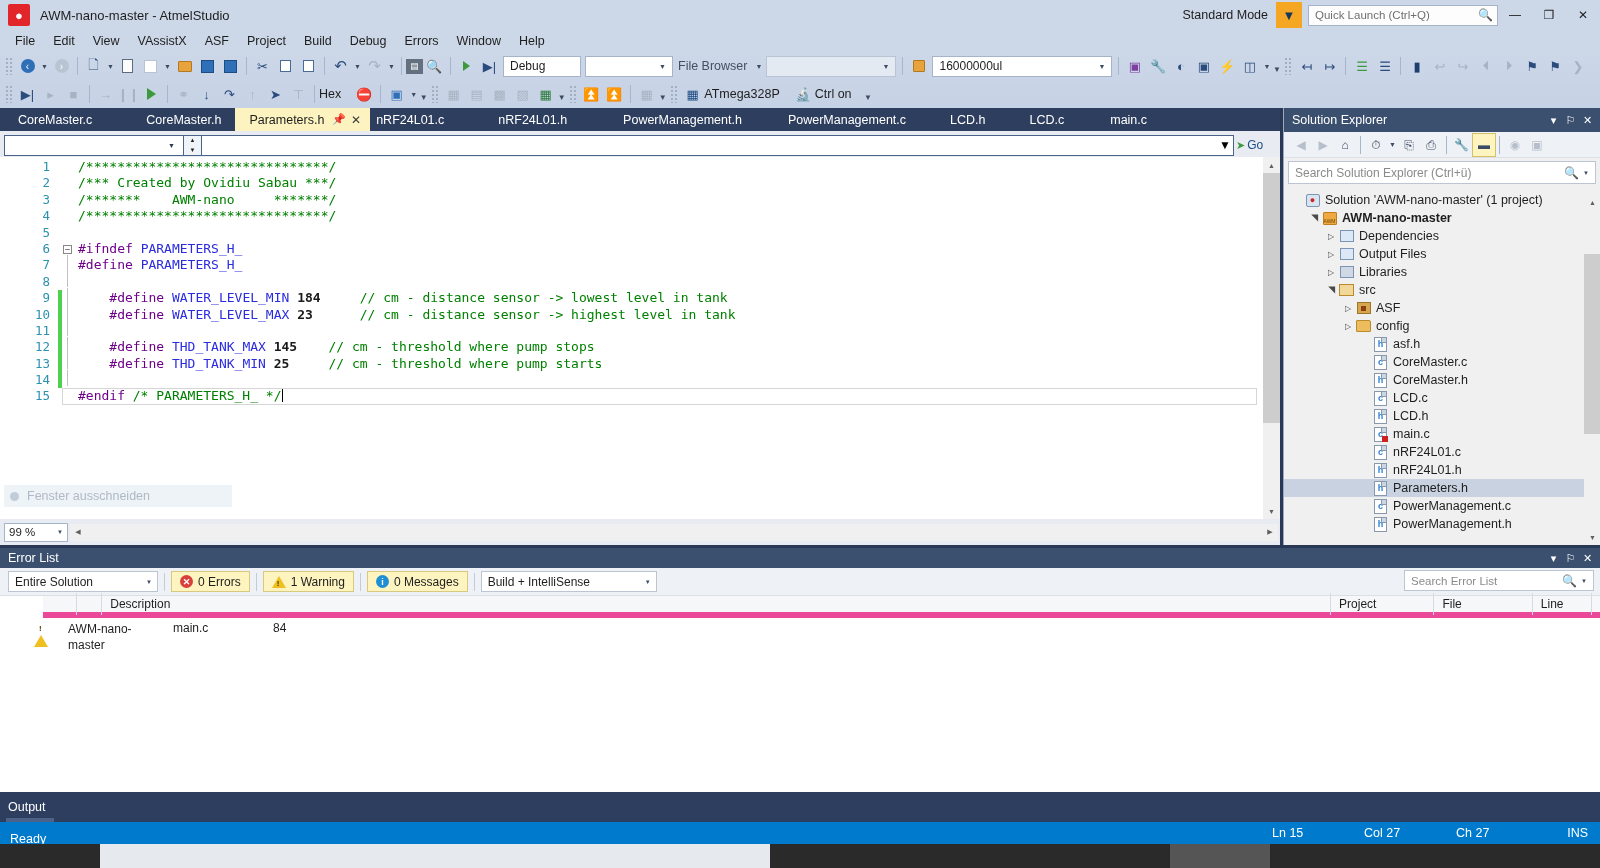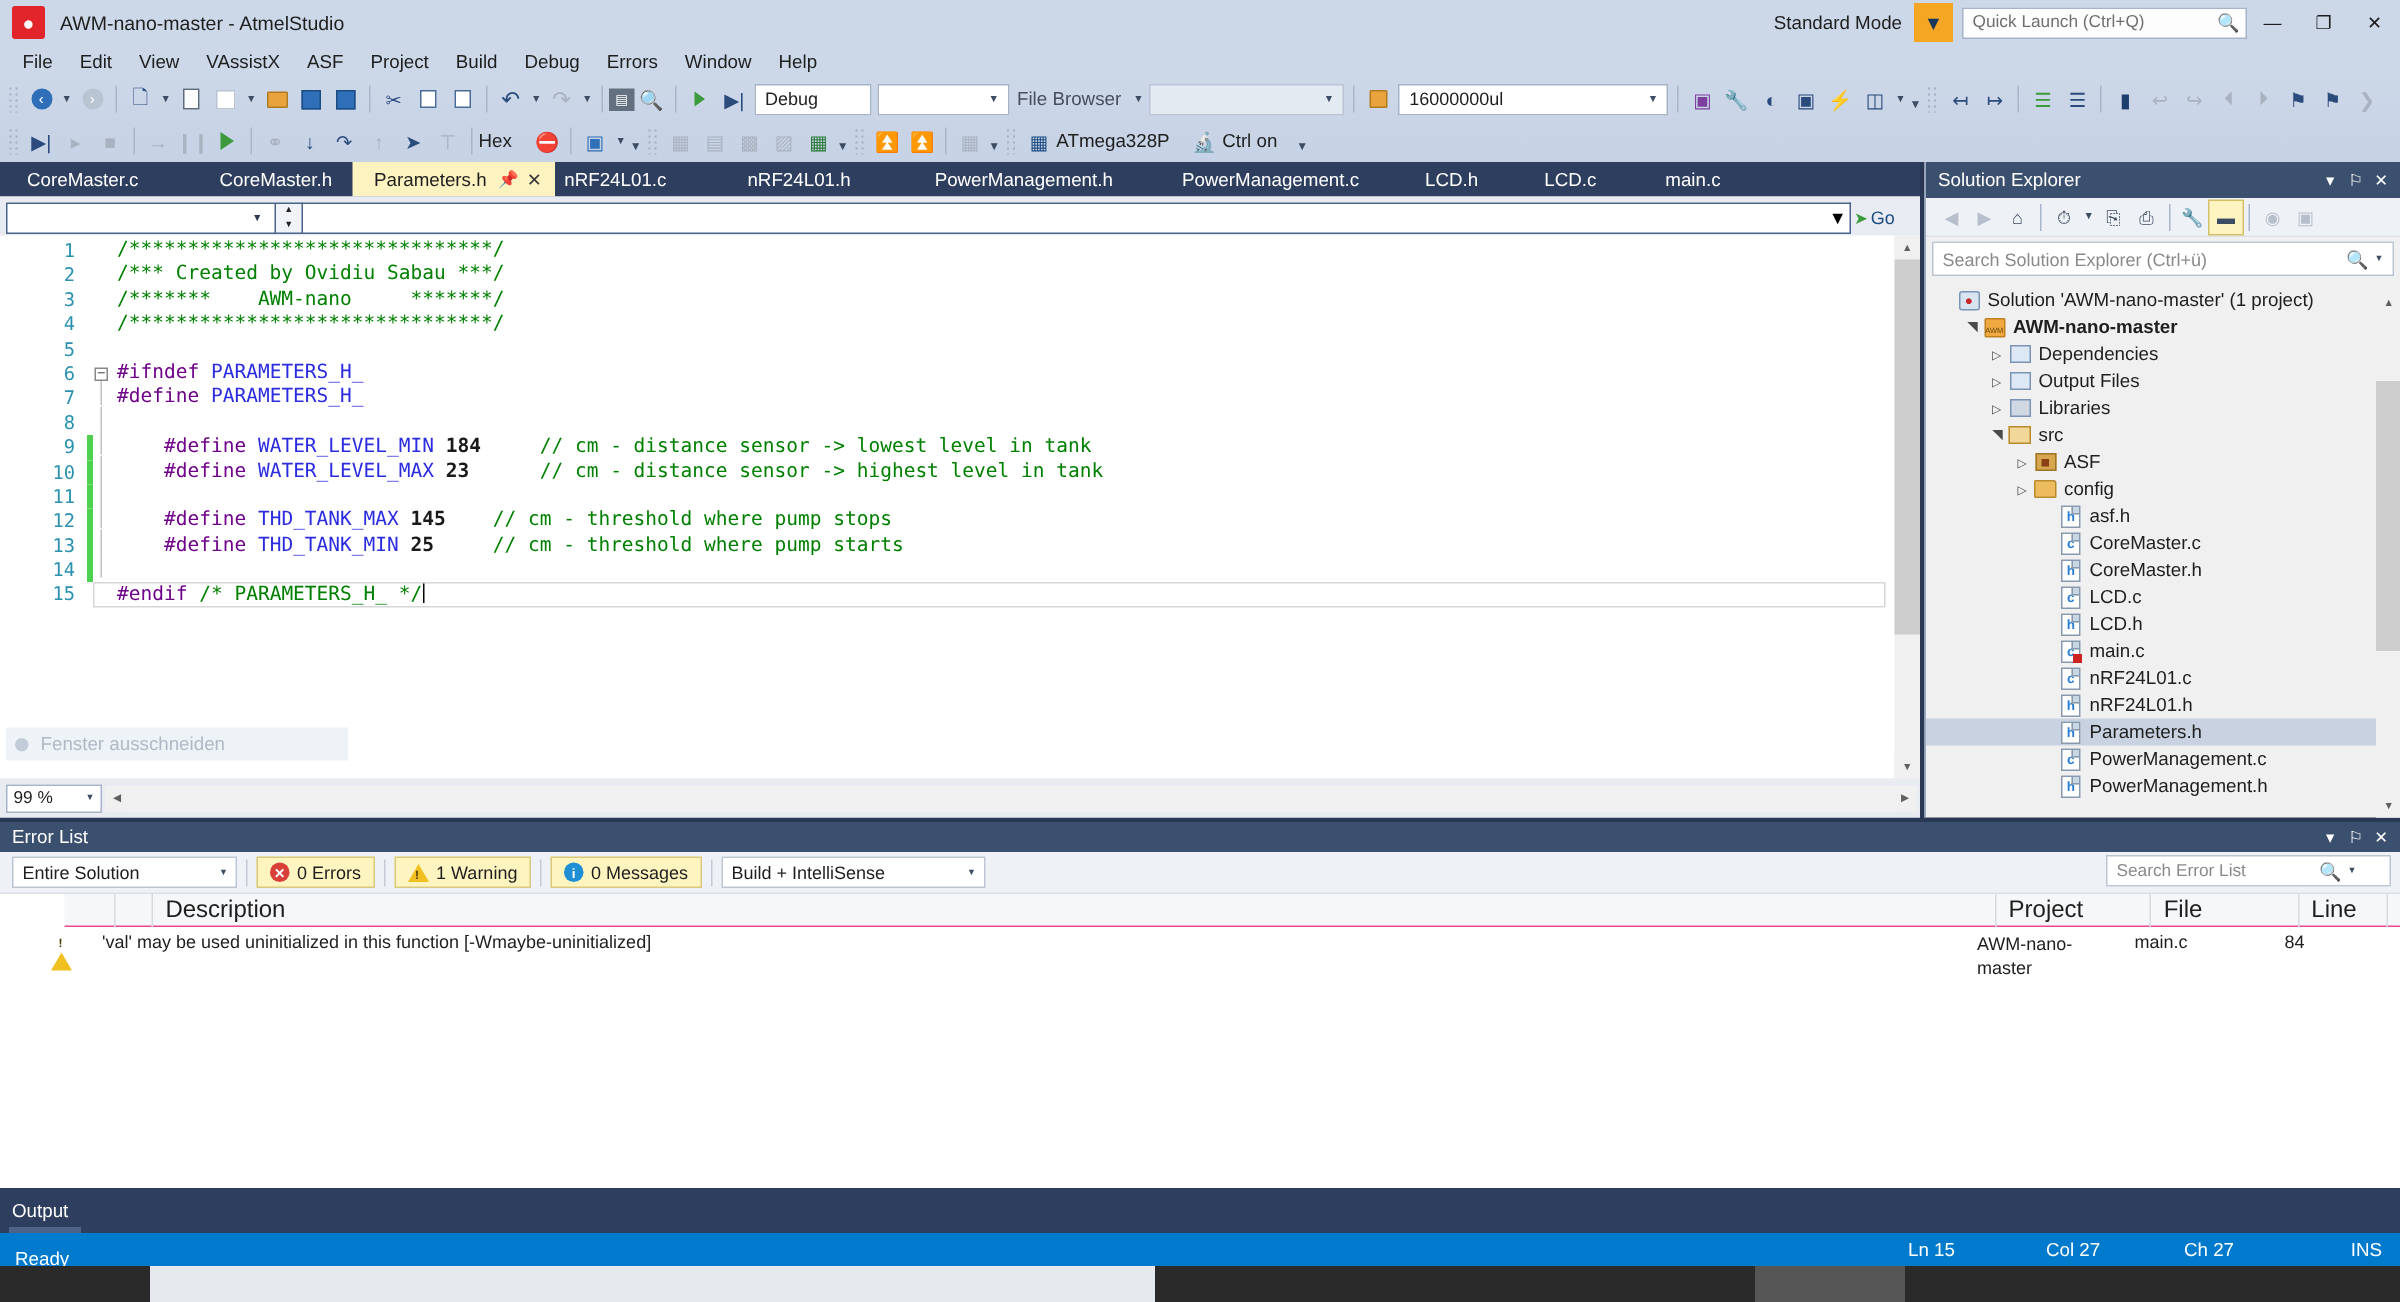--- a/index.html
+++ b/index.html
@@ -290,27 +290,27 @@
   .badge-e { width:13px;height:13px;border-radius:50%;background:#d9403a;color:#fff;font-size:9px;
     display:flex;align-items:center;justify-content:center;font-weight:bold; }
   .badge-w { width:0;height:0;border-left:7px solid transparent;border-right:7px solid transparent;
     border-bottom:12px solid #f0c020; position:relative; }
   .badge-w::after { content:'!'; position:absolute; left:-2px; top:3px; font-size:8px; color:#4a3a00; font-weight:bold; }
   .badge-i { width:13px;height:13px;border-radius:50%;background:#1e8fd5;color:#fff;font-size:9px;
     display:flex;align-items:center;justify-content:center;font-weight:bold; }
   .el-search {
     position: absolute; right: 6px; top: 22px; width: 190px; height: 21px;
     background: #fff; border: 1px solid #bcc6d3; display: flex; align-items: center;
-    padding: 0 18px 0 6px; font-size: 11.5px; color: #8a8a8a;
+    padding: 0 2px 0 6px; font-size: 11.5px; color: #8a8a8a;
   }
   .el-search .sp { flex: 1; }
   .el-grid { position: absolute; top: 48px; left: 0; width: 1600px; height: 196px; background:#fff; }
   .el-hdr {
-    height: 22px; background: #f6f7f9; border-bottom: 1px solid #ec4899;
-    display: flex; align-items: center; font-size: 16px; color: #1e1e1e; margin-left: 43px;
+    height: 22px; background: #f6f7f9; border-bottom: 6px solid #ec4899;
+    display: flex; align-items: center; font-size: 12px; color: #1e1e1e; margin-left: 43px;
   }
   .el-hdr .hc { height: 22px; display: flex; align-items: center; padding-left: 8px;
     border-right: 1px solid #d6dae1; }
   .el-row { display: flex; font-size: 12px; color: #1e1e1e; padding-top: 3px; }
   .el-row .rc { padding-left: 8px; }
   .el-rows { background: #fff; height: 174px; }
   .warn-tri { width:0;height:0;border-left:7px solid transparent;border-right:7px solid transparent;
     border-bottom:12px solid #f0c020; position:relative; margin: 2px auto 0; }
   .warn-tri::after { content:'!'; position:absolute; left:-2px; top:3px; font-size:8px; color:#4a3a00; font-weight:bold; }
 
@@ -836,21 +836,20 @@
         <div class="hc" style="width:100px">File</div>
         <div class="hc" style="width:60px">Line</div>
         <div class="hc" style="flex:1;border-right:none"></div>
       </div>
       <div class="el-rows">
         <div class="el-row">
           <div class="rc" style="width:34px"></div>
           <div class="rc" style="width:26px;padding-left:0">
             <span class="warn-tri"></span>
           </div>
-          <div class="rc" style="width:1250px">'val' may be used uninitialized in this function [-Wmaybe-uninitialized]</div>
           <div class="rc" style="width:105px;line-height:16px">AWM-nano-master</div>
           <div class="rc" style="width:100px">main.c</div>
           <div class="rc" style="width:60px">84</div>
         </div>
       </div>
     </div>
   </div>
 
   <div class="output-bar">
     <span>Output</span>

